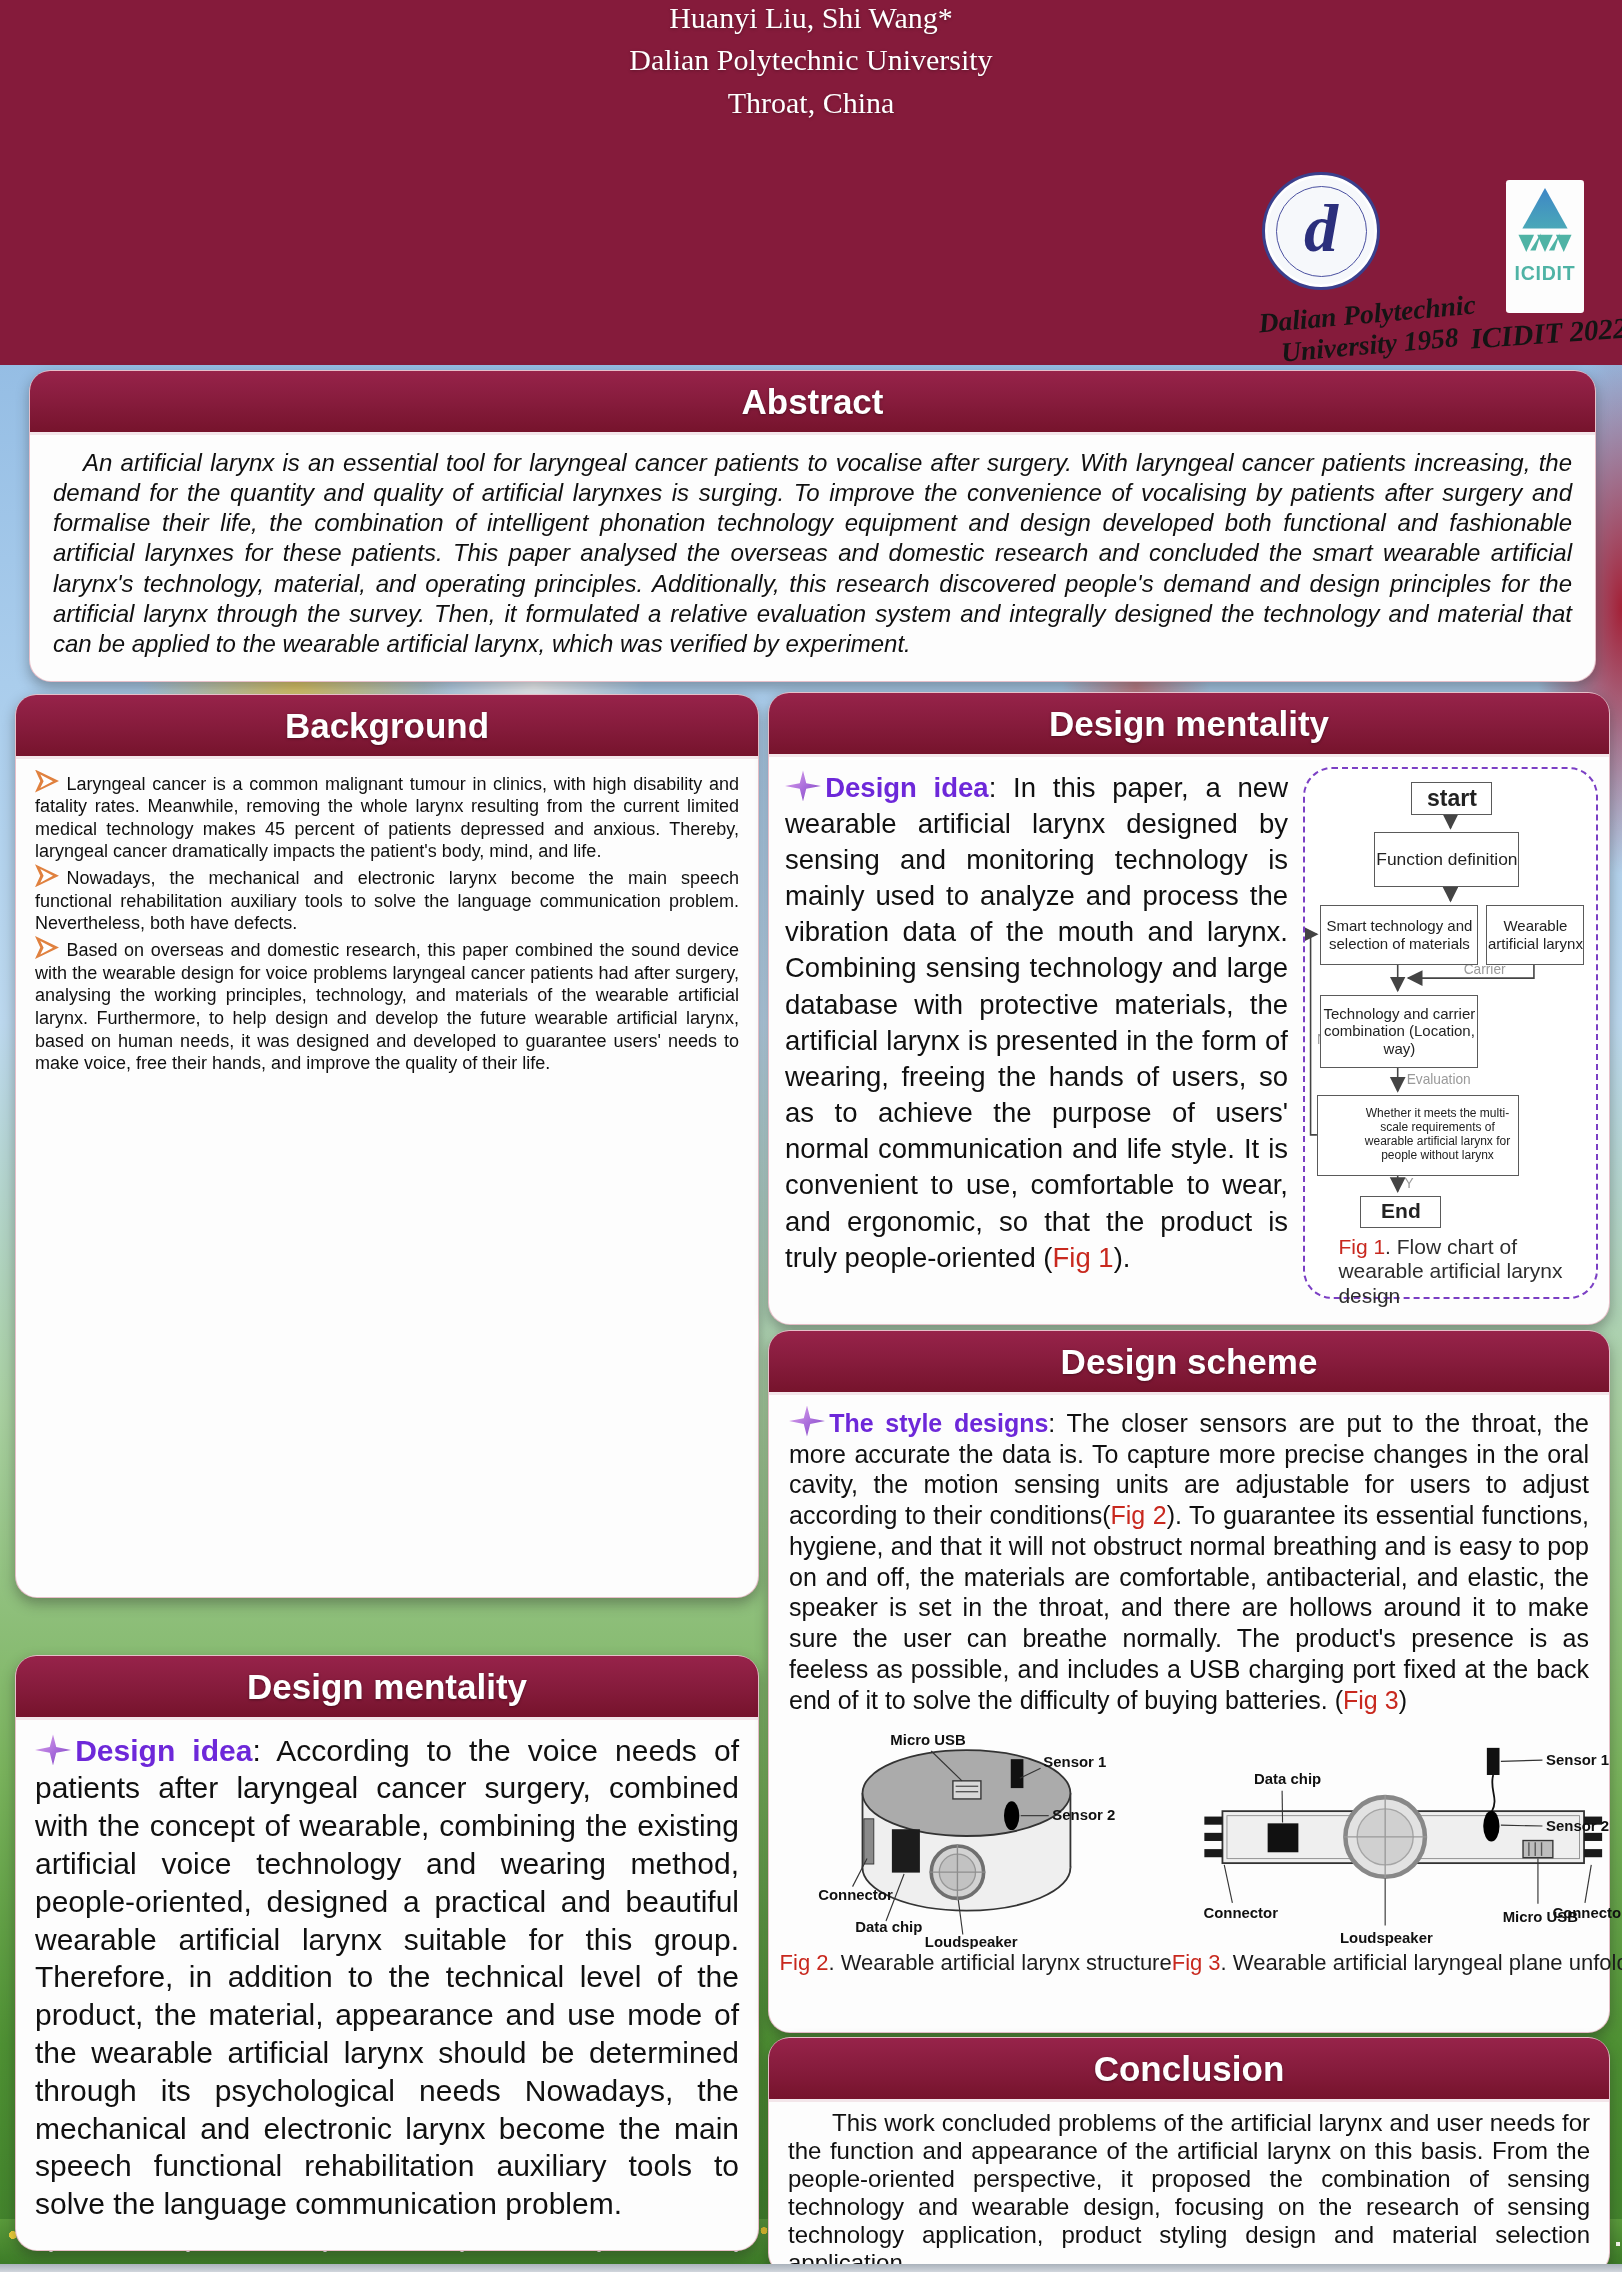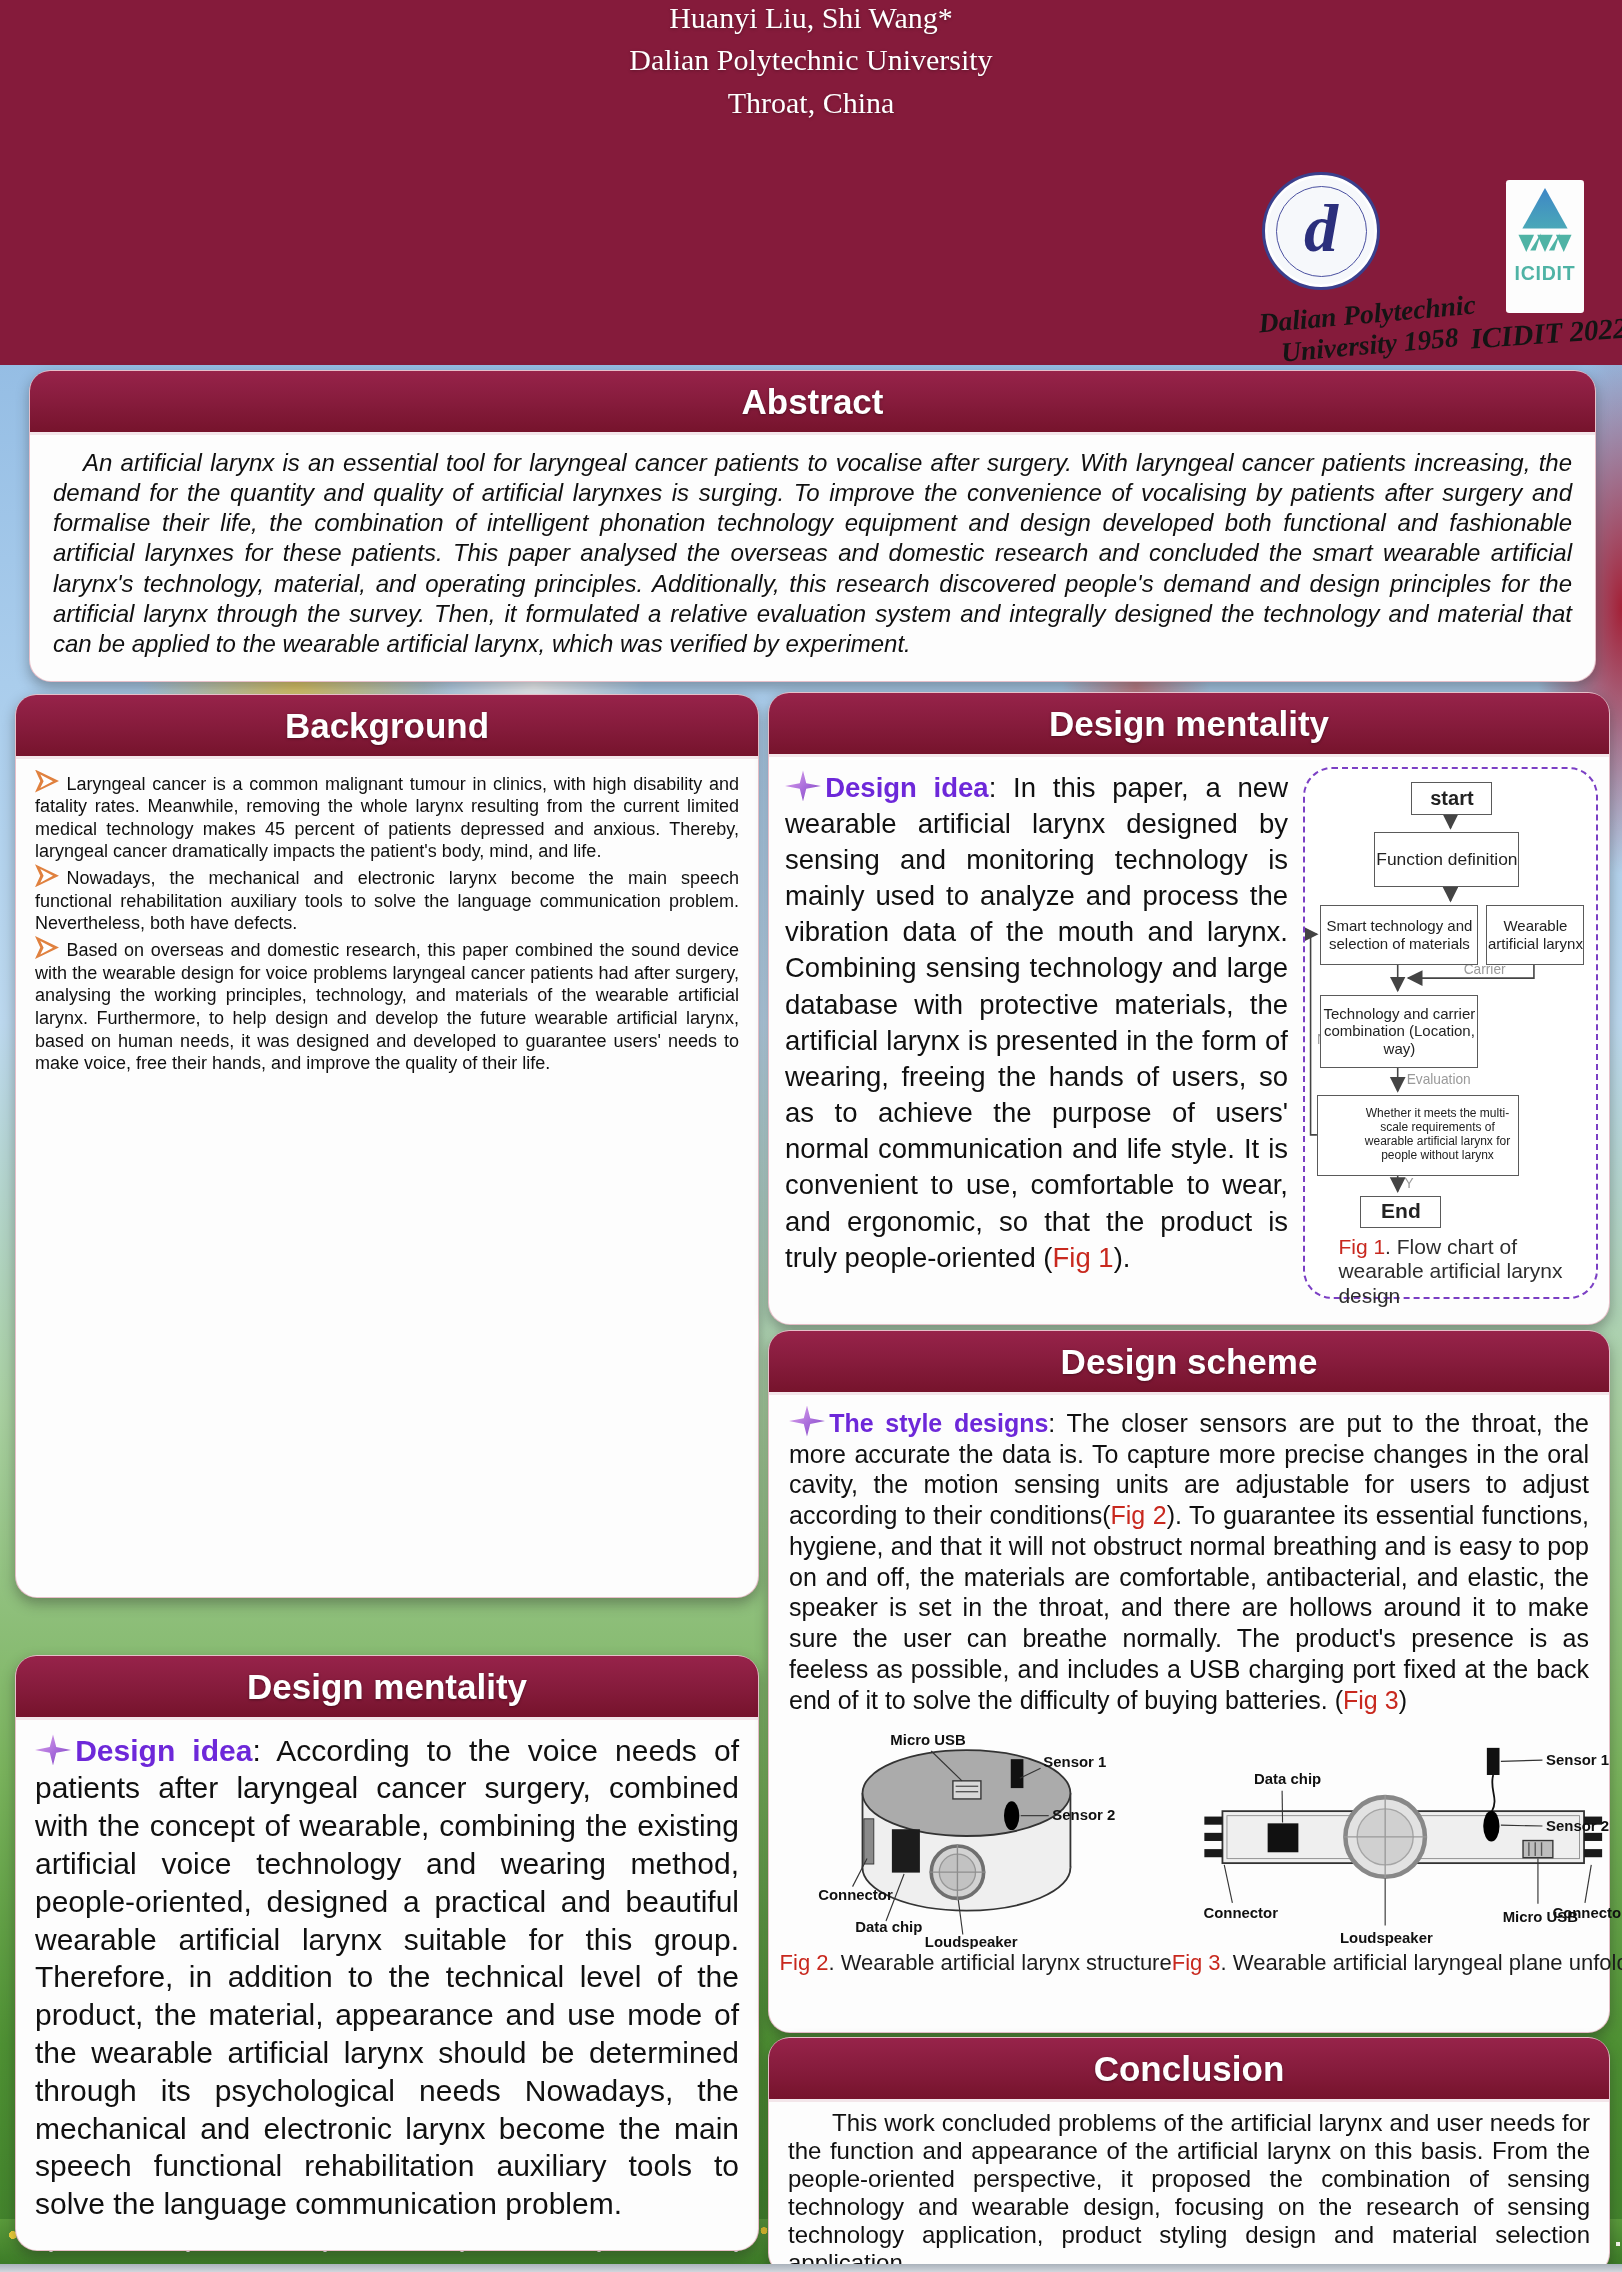--- a/index.html
+++ b/index.html
@@ -88,21 +88,21 @@
   .dart::after{content:"";position:absolute;left:5.3px;top:4.8px;width:12.7px;height:13.7px;background:#fff;
     clip-path:polygon(0% 0%,100% 50%,0% 100%,26% 50%);}
   .star{position:relative;display:inline-block;width:36px;height:31px;margin-right:4.2px;vertical-align:-4.8px;
     background:linear-gradient(135deg,#d9a0ea 10%,#a86cdb 55%,#7e43bd 100%);
     clip-path:polygon(50% 0%,59% 41%,100% 50%,59% 59%,50% 100%,41% 59%,0% 50%,41% 41%);}
   
   .fc{position:absolute;right:10.6px;top:9.5px;width:291px;height:528px;background:#fff;
     border:2.6px dashed #7b3fc4;border-radius:29px;}
   .fc-node{position:absolute;background:#fff;border:1.6px solid #5a5a5a;color:#222;
     display:flex;align-items:center;justify-content:center;text-align:center;line-height:1.15;}
-  .fc-start{left:106px;top:13.2px;width:79px;height:31px;font-size:20px;font-weight:bold;}
+  .fc-start{left:106px;top:13.2px;width:79px;height:31px;font-size:23px;font-weight:bold;}
   .fc-func{left:69px;top:63px;width:143px;height:53px;font-size:17.4px;}
   .fc-smart{left:15px;top:136px;width:156px;height:58px;font-size:15px;}
   .fc-wear{left:181px;top:136px;width:96px;height:58px;font-size:15px;}
   .fc-tech{left:15px;top:226px;width:156px;height:71px;font-size:15px;}
   .fc-check{left:11.6px;top:326px;width:161px;height:79px;font-size:12px;padding-left:39px;}
   .fc-end{left:55px;top:427px;width:79px;height:30px;font-size:21px;font-weight:bold;}
   .fc-caption{position:absolute;left:33px;top:466px;width:248px;font-size:21px;line-height:1.18;color:#2e2e2e;}
   .fc-lines{position:absolute;left:0;top:0;pointer-events:none;}
   .fc-lbl{fill:#9a9a9a;font-size:26px;font-family:"Liberation Sans",sans-serif;}
   

